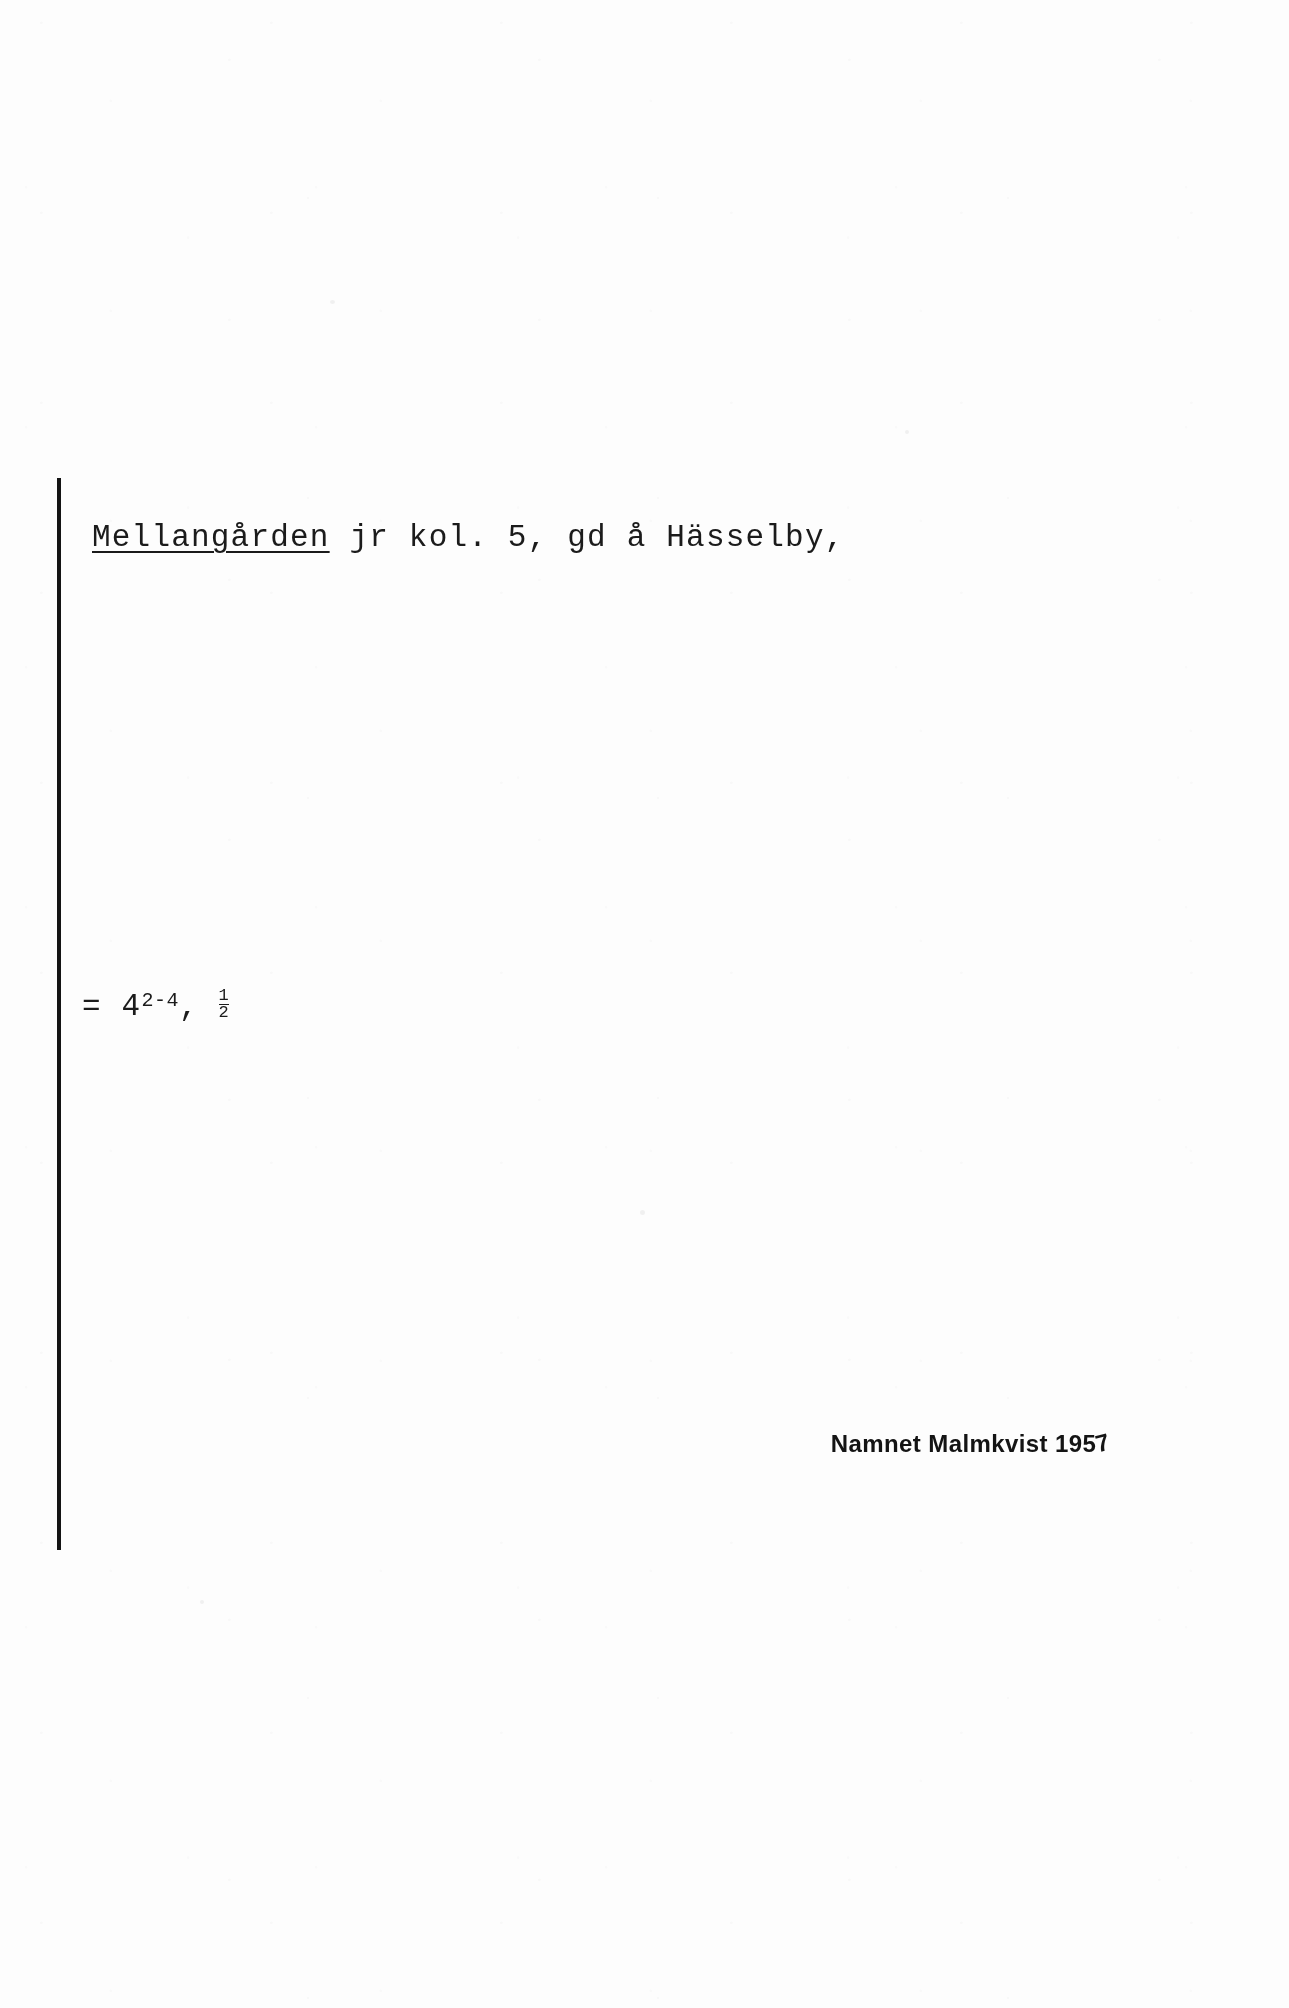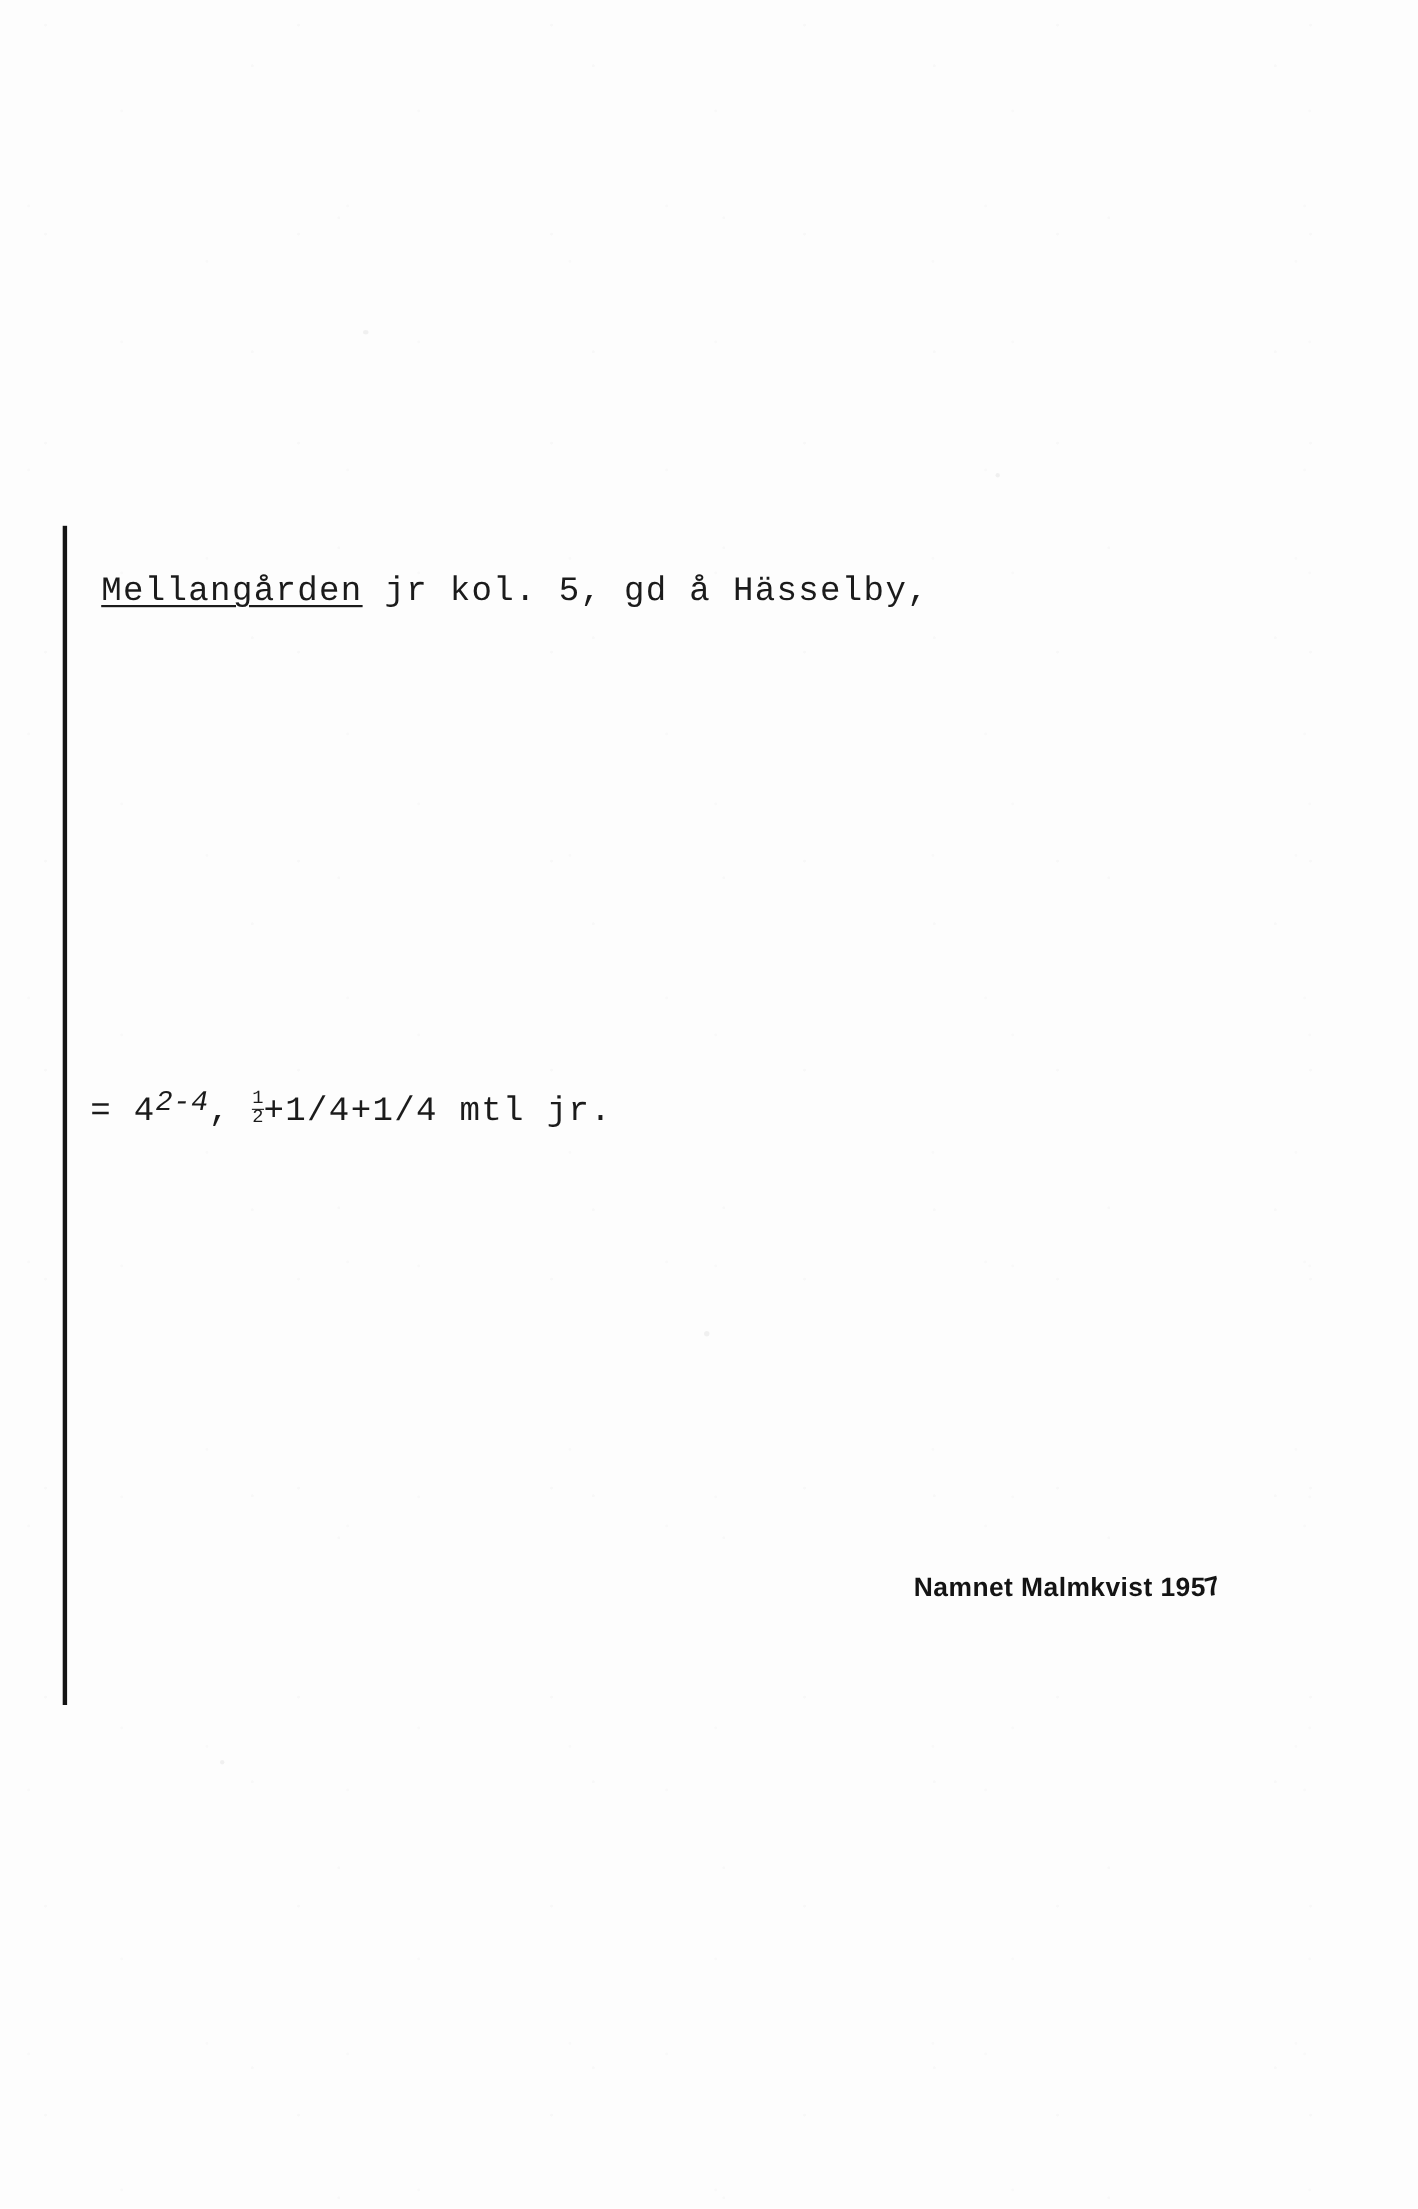--- a/index.html
+++ b/index.html
@@ -87,24 +87,23 @@
     font-size: 29px;
   }
 
   
   #line-assessment {
     left: 82px;
     top: 975px;
     font-size: 31px;
   }
   #line-assessment .sup {
-    font-size: 26px;
+    font-size: 20px;
     vertical-align: 9px;
     letter-spacing: 0.5px;
-    font-style: italic;
   }
   #line-assessment .frac {
     display: inline-block;
     font-size: 17px;
     line-height: 0.95;
     text-align: center;
     vertical-align: -1px;
     letter-spacing: 0;
     transform: translateY(1px);
   }
@@ -163,21 +162,21 @@
   <div class="card-rule"></div>
 
   <div class="slip">
 
     <div class="typed" id="line-headword">
       <span class="headword">Mellangården</span><span> jr kol. 5, gd å Hässelby,</span>
     </div>
 
 
     <div class="typed" id="line-assessment">
-      <span>= </span><span>4</span><span class="sup">2-4</span><span>, </span><span class="frac"><span class="num">1</span><span class="den">2</span></span><span>+1/4+1/4 mtl jr.</span>
+      <span>= </span><span>4</span><span class="sup">2-4</span><span>, </span><span class="frac"><span class="num">1</span><span class="den">2</span></span>
     </div>
 
 
     <div id="signature">
       <span>Namnet Malmkvist</span>
       <span class="year">195</span><span class="lastdigit">7</span>
     </div>
 
   </div>
 </div>

